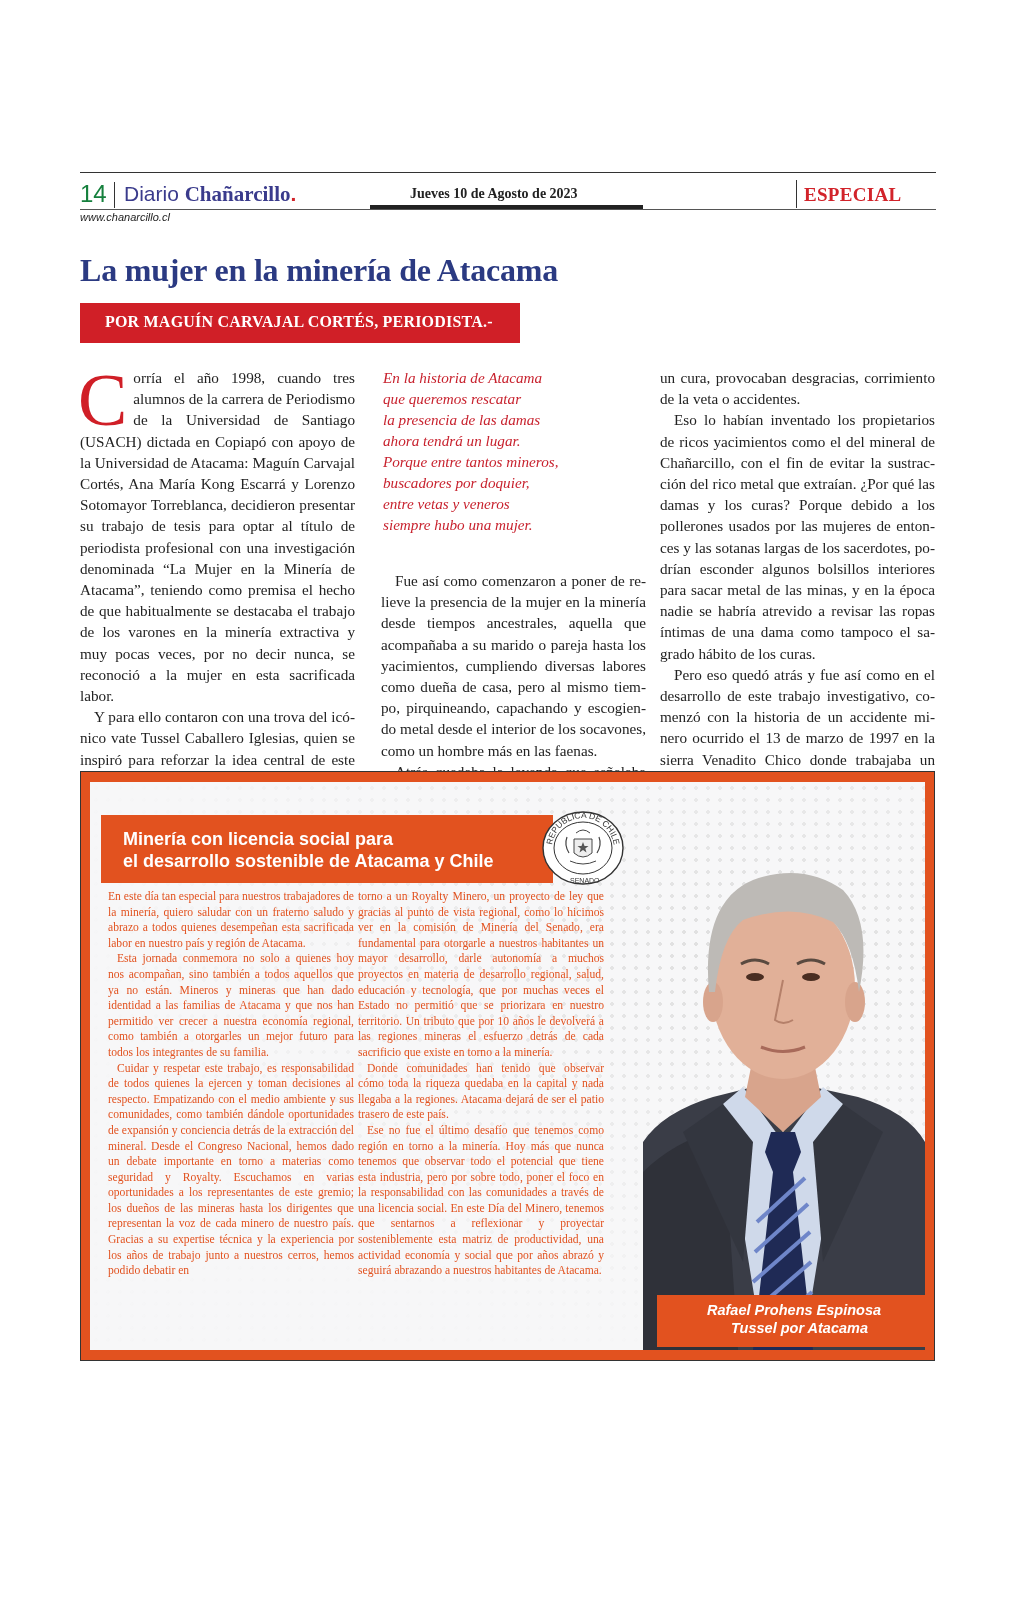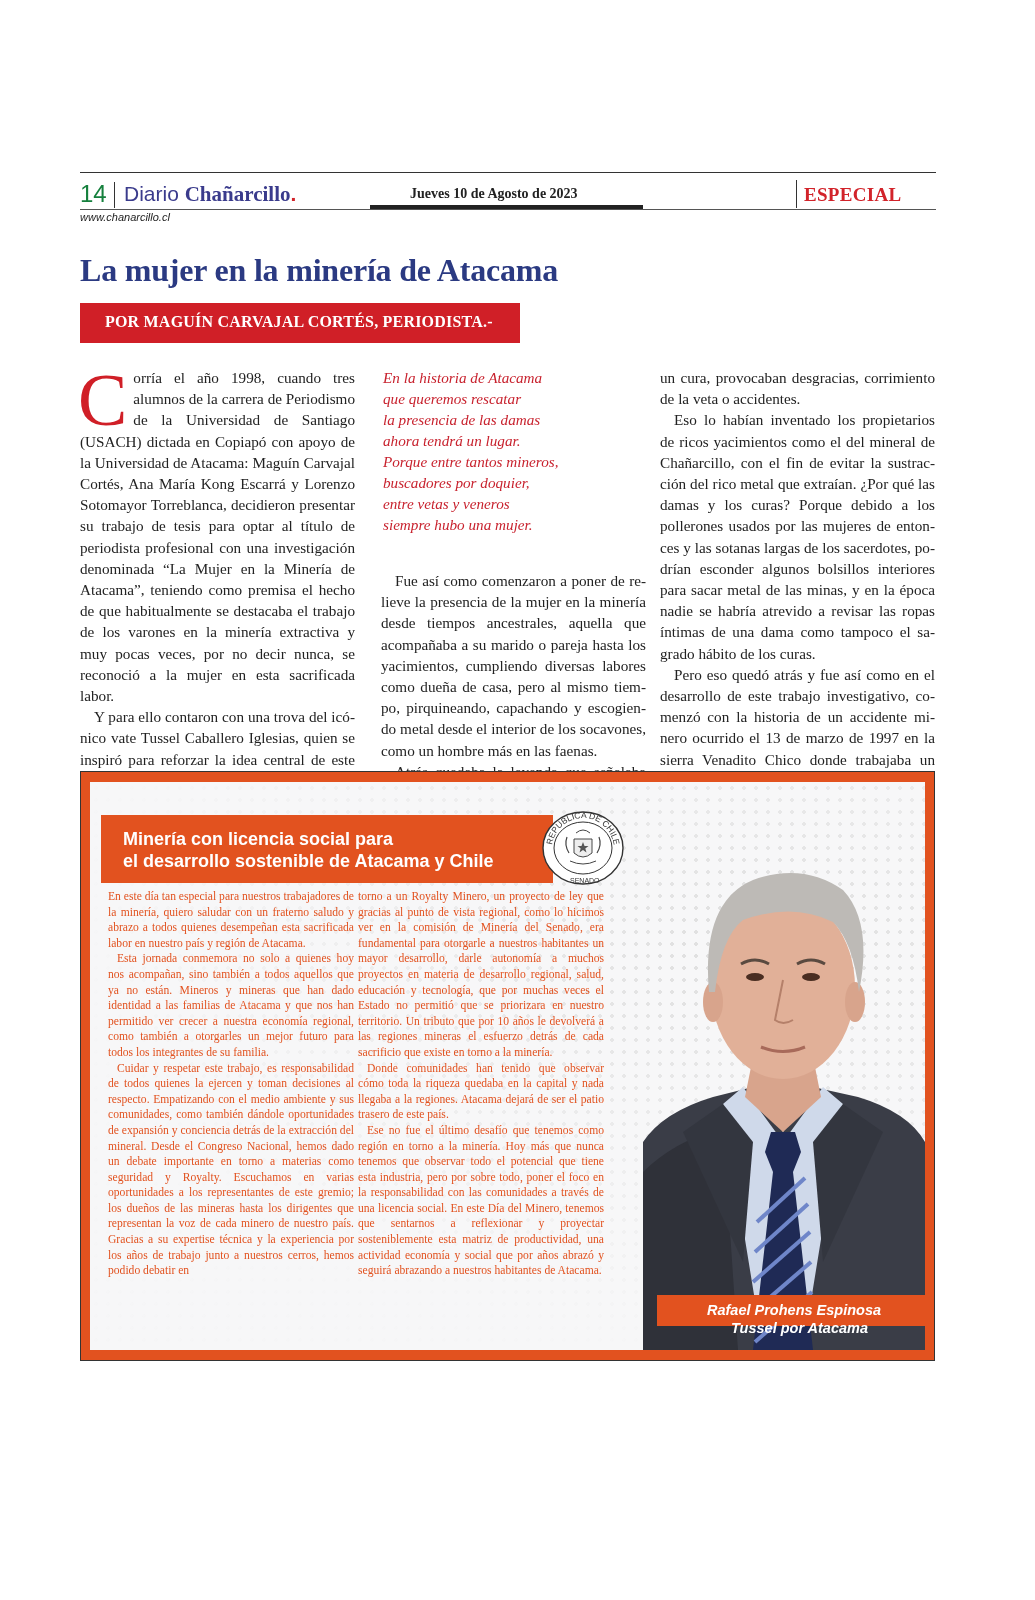--- a/index.html
+++ b/index.html
@@ -46,21 +46,21 @@
   .ad-title { position: absolute; left: 22px; top: 13px; font-family: "Liberation Sans", sans-serif; font-weight: bold; font-size: 18px; line-height: 22px; color: #fff; }
   .seal { position: absolute; left: 450px; top: 27px; width: 86px; height: 78px; }
   .ad-col { position: absolute; top: 107px; width: 246px; font-size: 11.6px; line-height: 15.6px; font-weight: normal; color: #e2521f; text-align: justify; }
   .ad-col p { margin: 0; text-indent: 9px; }
   .ad-col p.noindent { text-indent: 0; }
   .ad-col1 { left: 18px; }
   .ad-col2 { left: 268px; }
 
   
   .photo { position: absolute; left: 553px; top: 60px; width: 282px; height: 508px; overflow: hidden; }
-  .name-box { position: absolute; left: 567px; top: 520px; width: 280px; height: 31px; background: #e2521f; }
+  .name-box { position: absolute; left: 567px; top: 520px; width: 280px; height: 52px; background: #e2521f; }
   .name-line { position: absolute; font-family: "Liberation Sans", sans-serif; font-style: italic; font-weight: bold; font-size: 14.5px; color: #fff; }
   .name-line.l1 { left: 50px; top: 7px; }
   .name-line.l2 { left: 74px; top: 25px; }
 </style>
 </head>
 <body>
 
 <div class="top-rule"></div>
 <div class="masthead">
   <span class="page-num">14</span>

